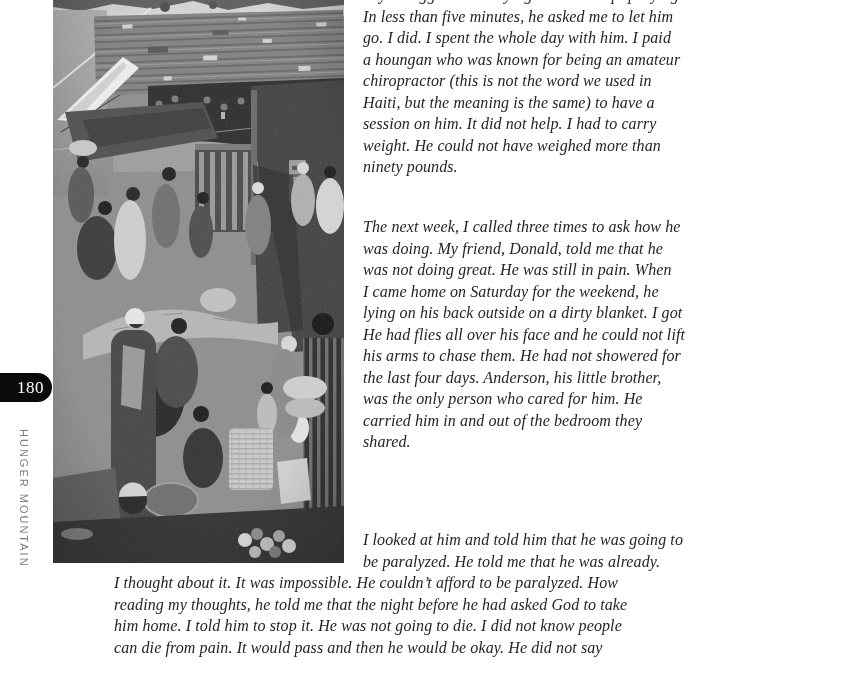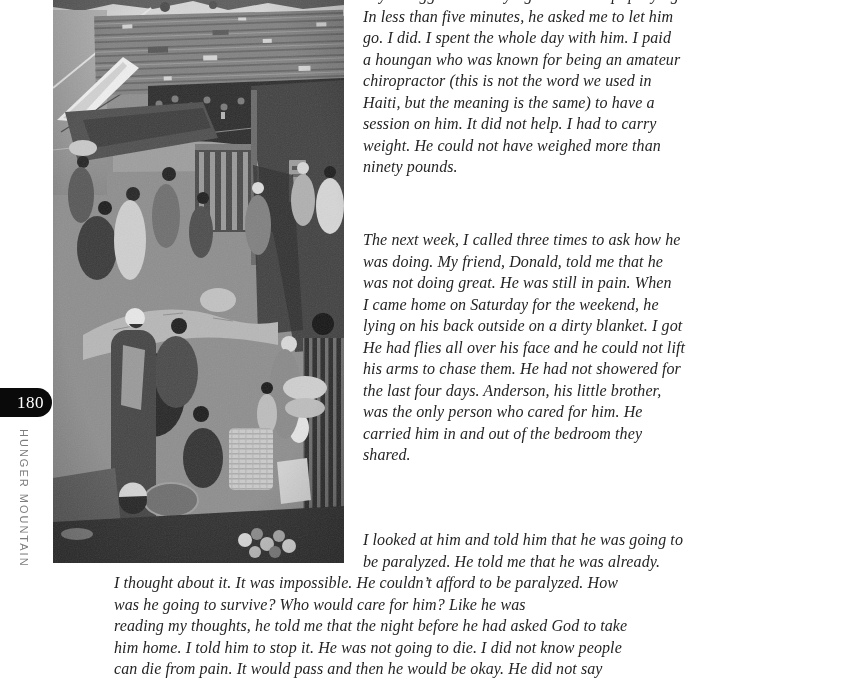--- a/index.html
+++ b/index.html
@@ -6,37 +6,37 @@
   .page{
     position:relative;width:845px;height:684px;background:var(--page-bg,#fff);
     overflow:hidden;font-family:"Liberation Serif", serif;color:var(--text,#242424);
   }
   .photo{
     position:absolute;left:53px;top:0;width:291px;height:563px;margin:0;
     overflow:hidden;background:#8e8e8e;
   }
   .photo svg{display:block;width:100%;height:100%;}
   .badge{
-    position:absolute;left:0;top:388px;width:52px;height:29px;
+    position:absolute;left:0;top:373px;width:52px;height:29px;
     background:var(--badge-bg,#0a0a0a);border-radius:0 15px 15px 0;
     display:flex;align-items:center;justify-content:flex-end;
     padding-right:8px;box-sizing:border-box;
   }
   .badge span{color:var(--badge-text,#fff);font-size:17px;letter-spacing:0.5px;}
   .spine{
     position:absolute;left:18px;top:429px;
     writing-mode:vertical-rl;
     font-family:"Liberation Sans", sans-serif;
     font-size:11px;letter-spacing:2px;color:var(--spine-text,#7d7d7d);
     white-space:nowrap;
   }
   .textblock{position:absolute;font-size:16px;}
   .line{white-space:nowrap;height:21.5px;line-height:21.5px;letter-spacing:0.1px;font-style:italic;}
   .para1{left:363px;top:-16px;}
-  .para2{left:363px;top:229px;}
+  .para2{left:363px;top:216px;}
   .para3col{left:363px;top:529px;}
   .para3full{left:107px;top:572px;margin-left:7px;}
 </style>
 </head>
 <body>
 
 <div class="page" style="--page-bg: #ffffff; --text: #242424; --badge-bg: #0a0a0a; --badge-text: #ffffff; --spine-text: #7d7d7d;">
 
   <figure class="photo" aria-label="black-and-white photograph of a crowded open-air market in Haiti: corrugated metal roof, white tarp, railing, vendors with baskets and produce">
     <svg viewBox="0 0 291 563" preserveAspectRatio="none">
@@ -268,19 +268,18 @@
       <div class="line">shared.</div>
     </div>
 
   <div class="textblock para3col">
       <div class="line">I looked at him and told him that he was going to</div>
       <div class="line">be paralyzed. He told me that he was already.</div>
     </div>
 
   <div class="textblock para3full">
       <div class="line">I thought about it. It was impossible. He couldn’t afford to be paralyzed. How</div>
-      <div class="line">was he going to survive? Who would care for him? Like he was</div>
       <div class="line">reading my thoughts, he told me that the night before he had asked God to take</div>
       <div class="line">him home. I told him to stop it. He was not going to die. I did not know people</div>
       <div class="line">can die from pain. It would pass and then he would be okay. He did not say</div>
     </div>
 
 </div>
 
 </body></html>

